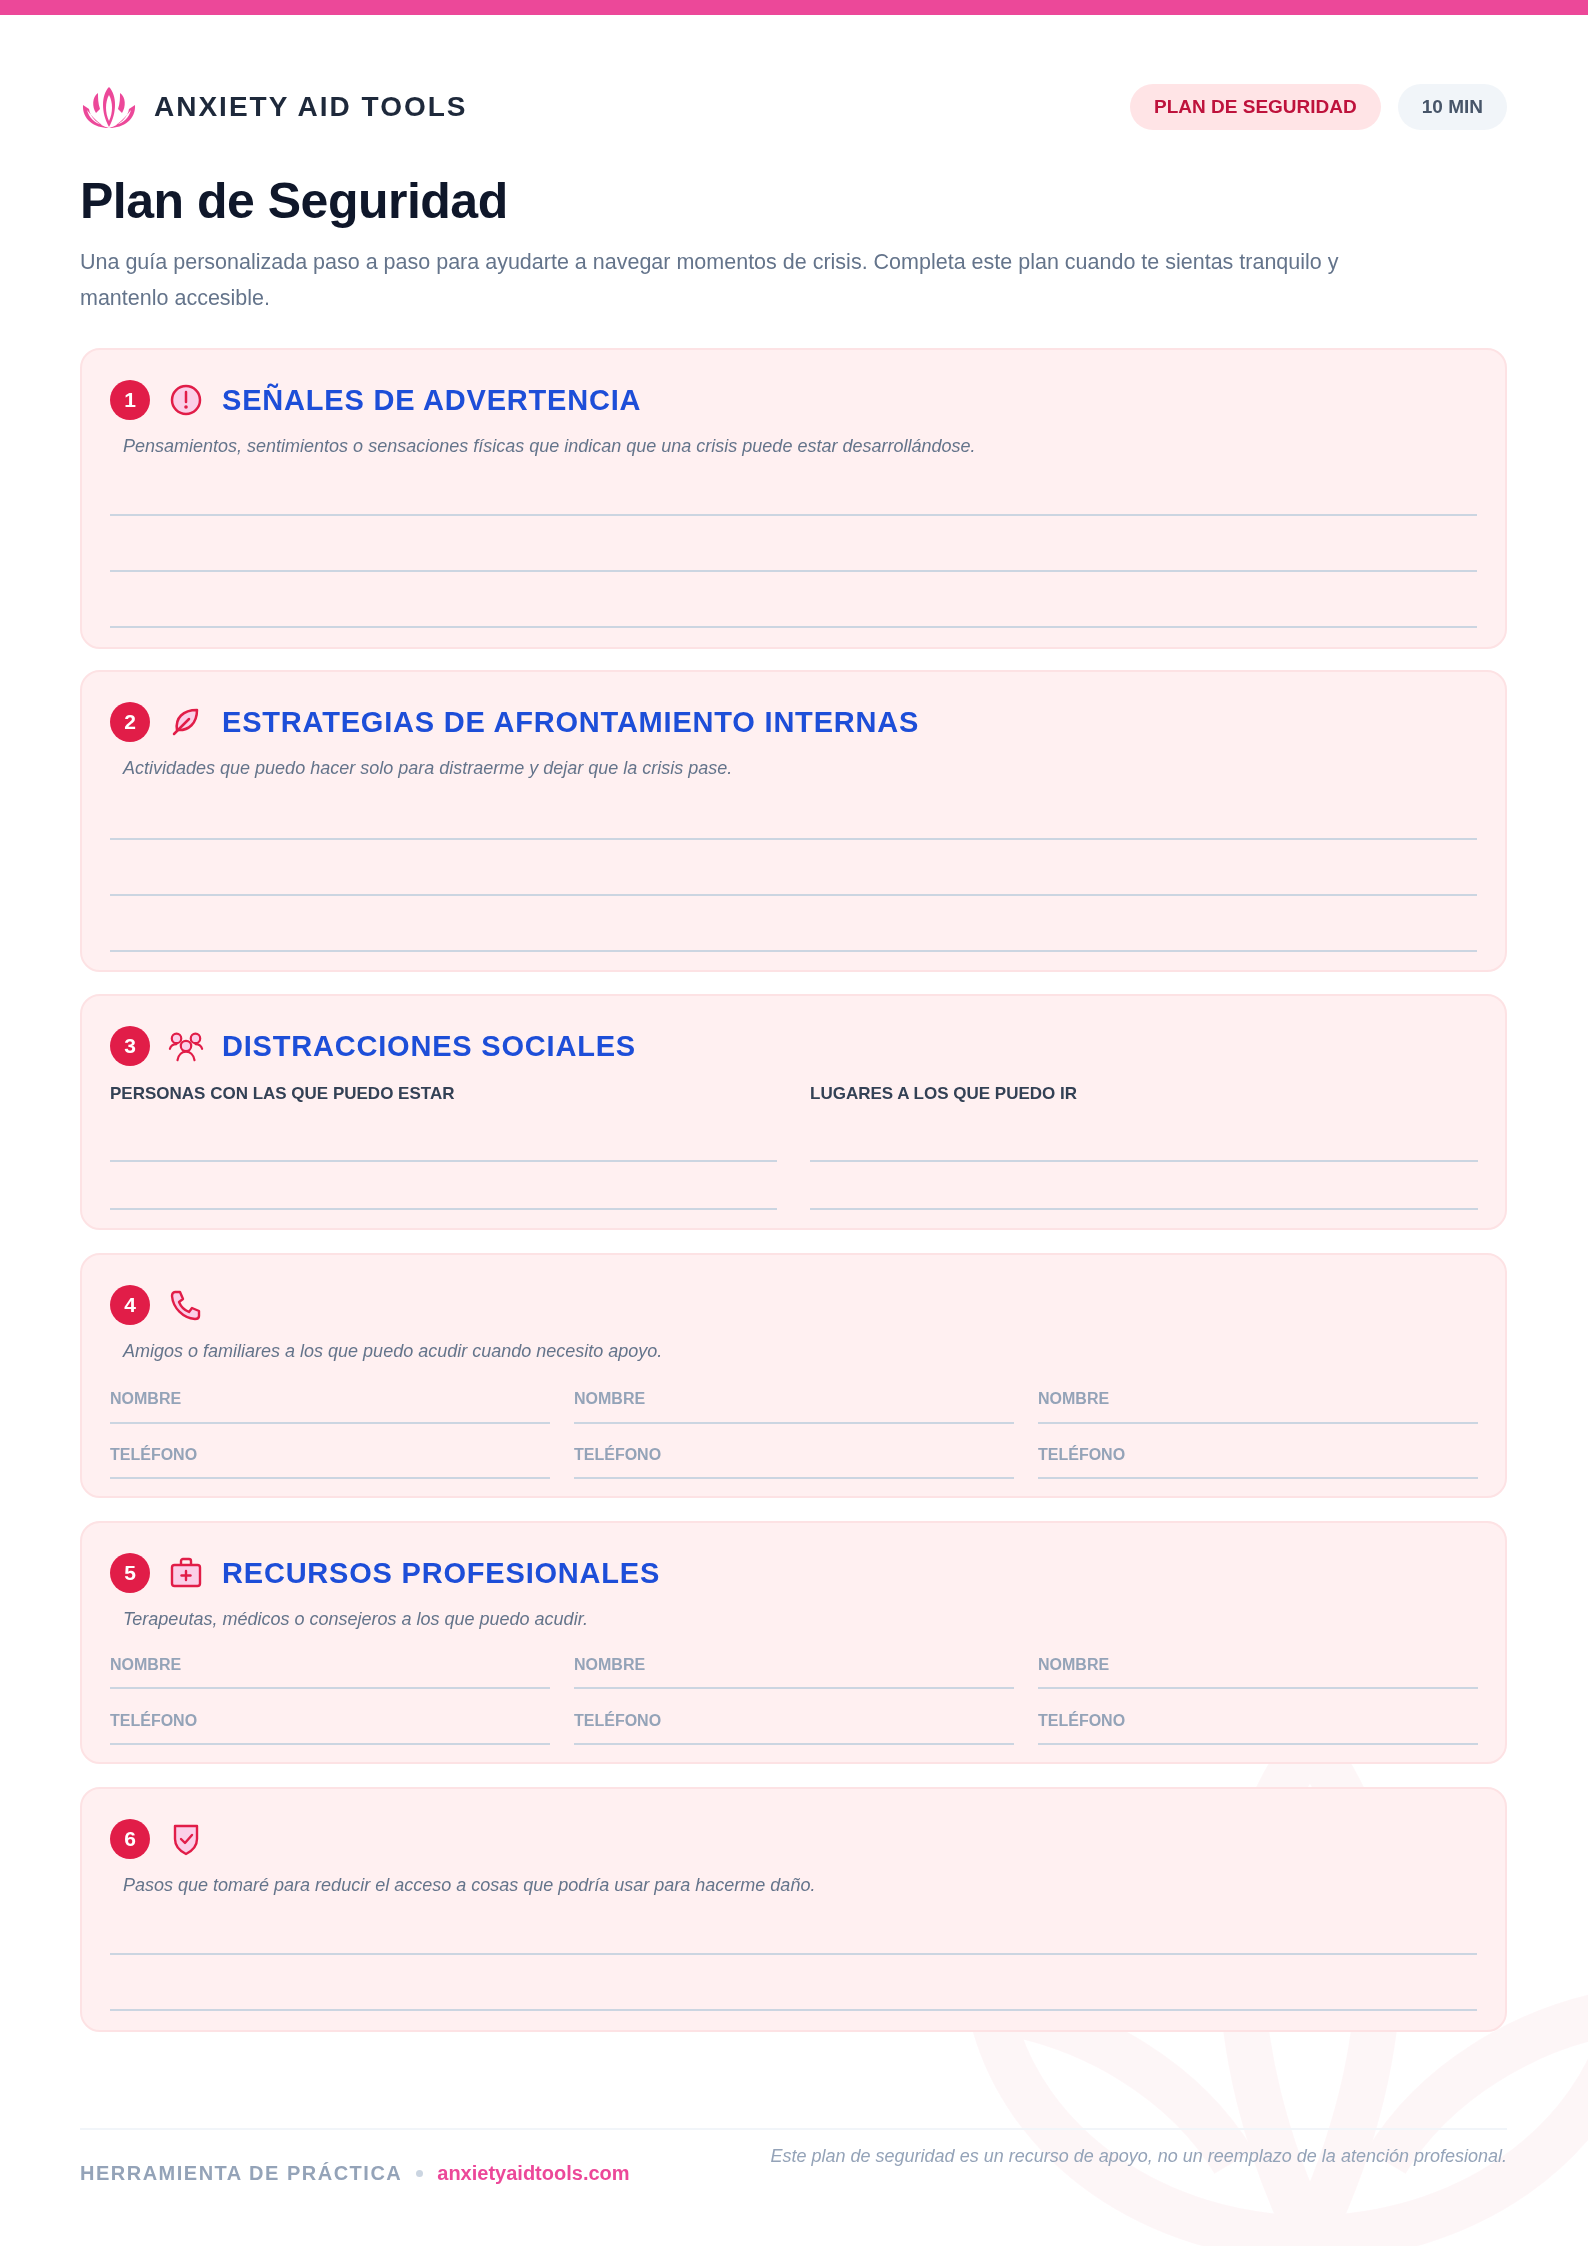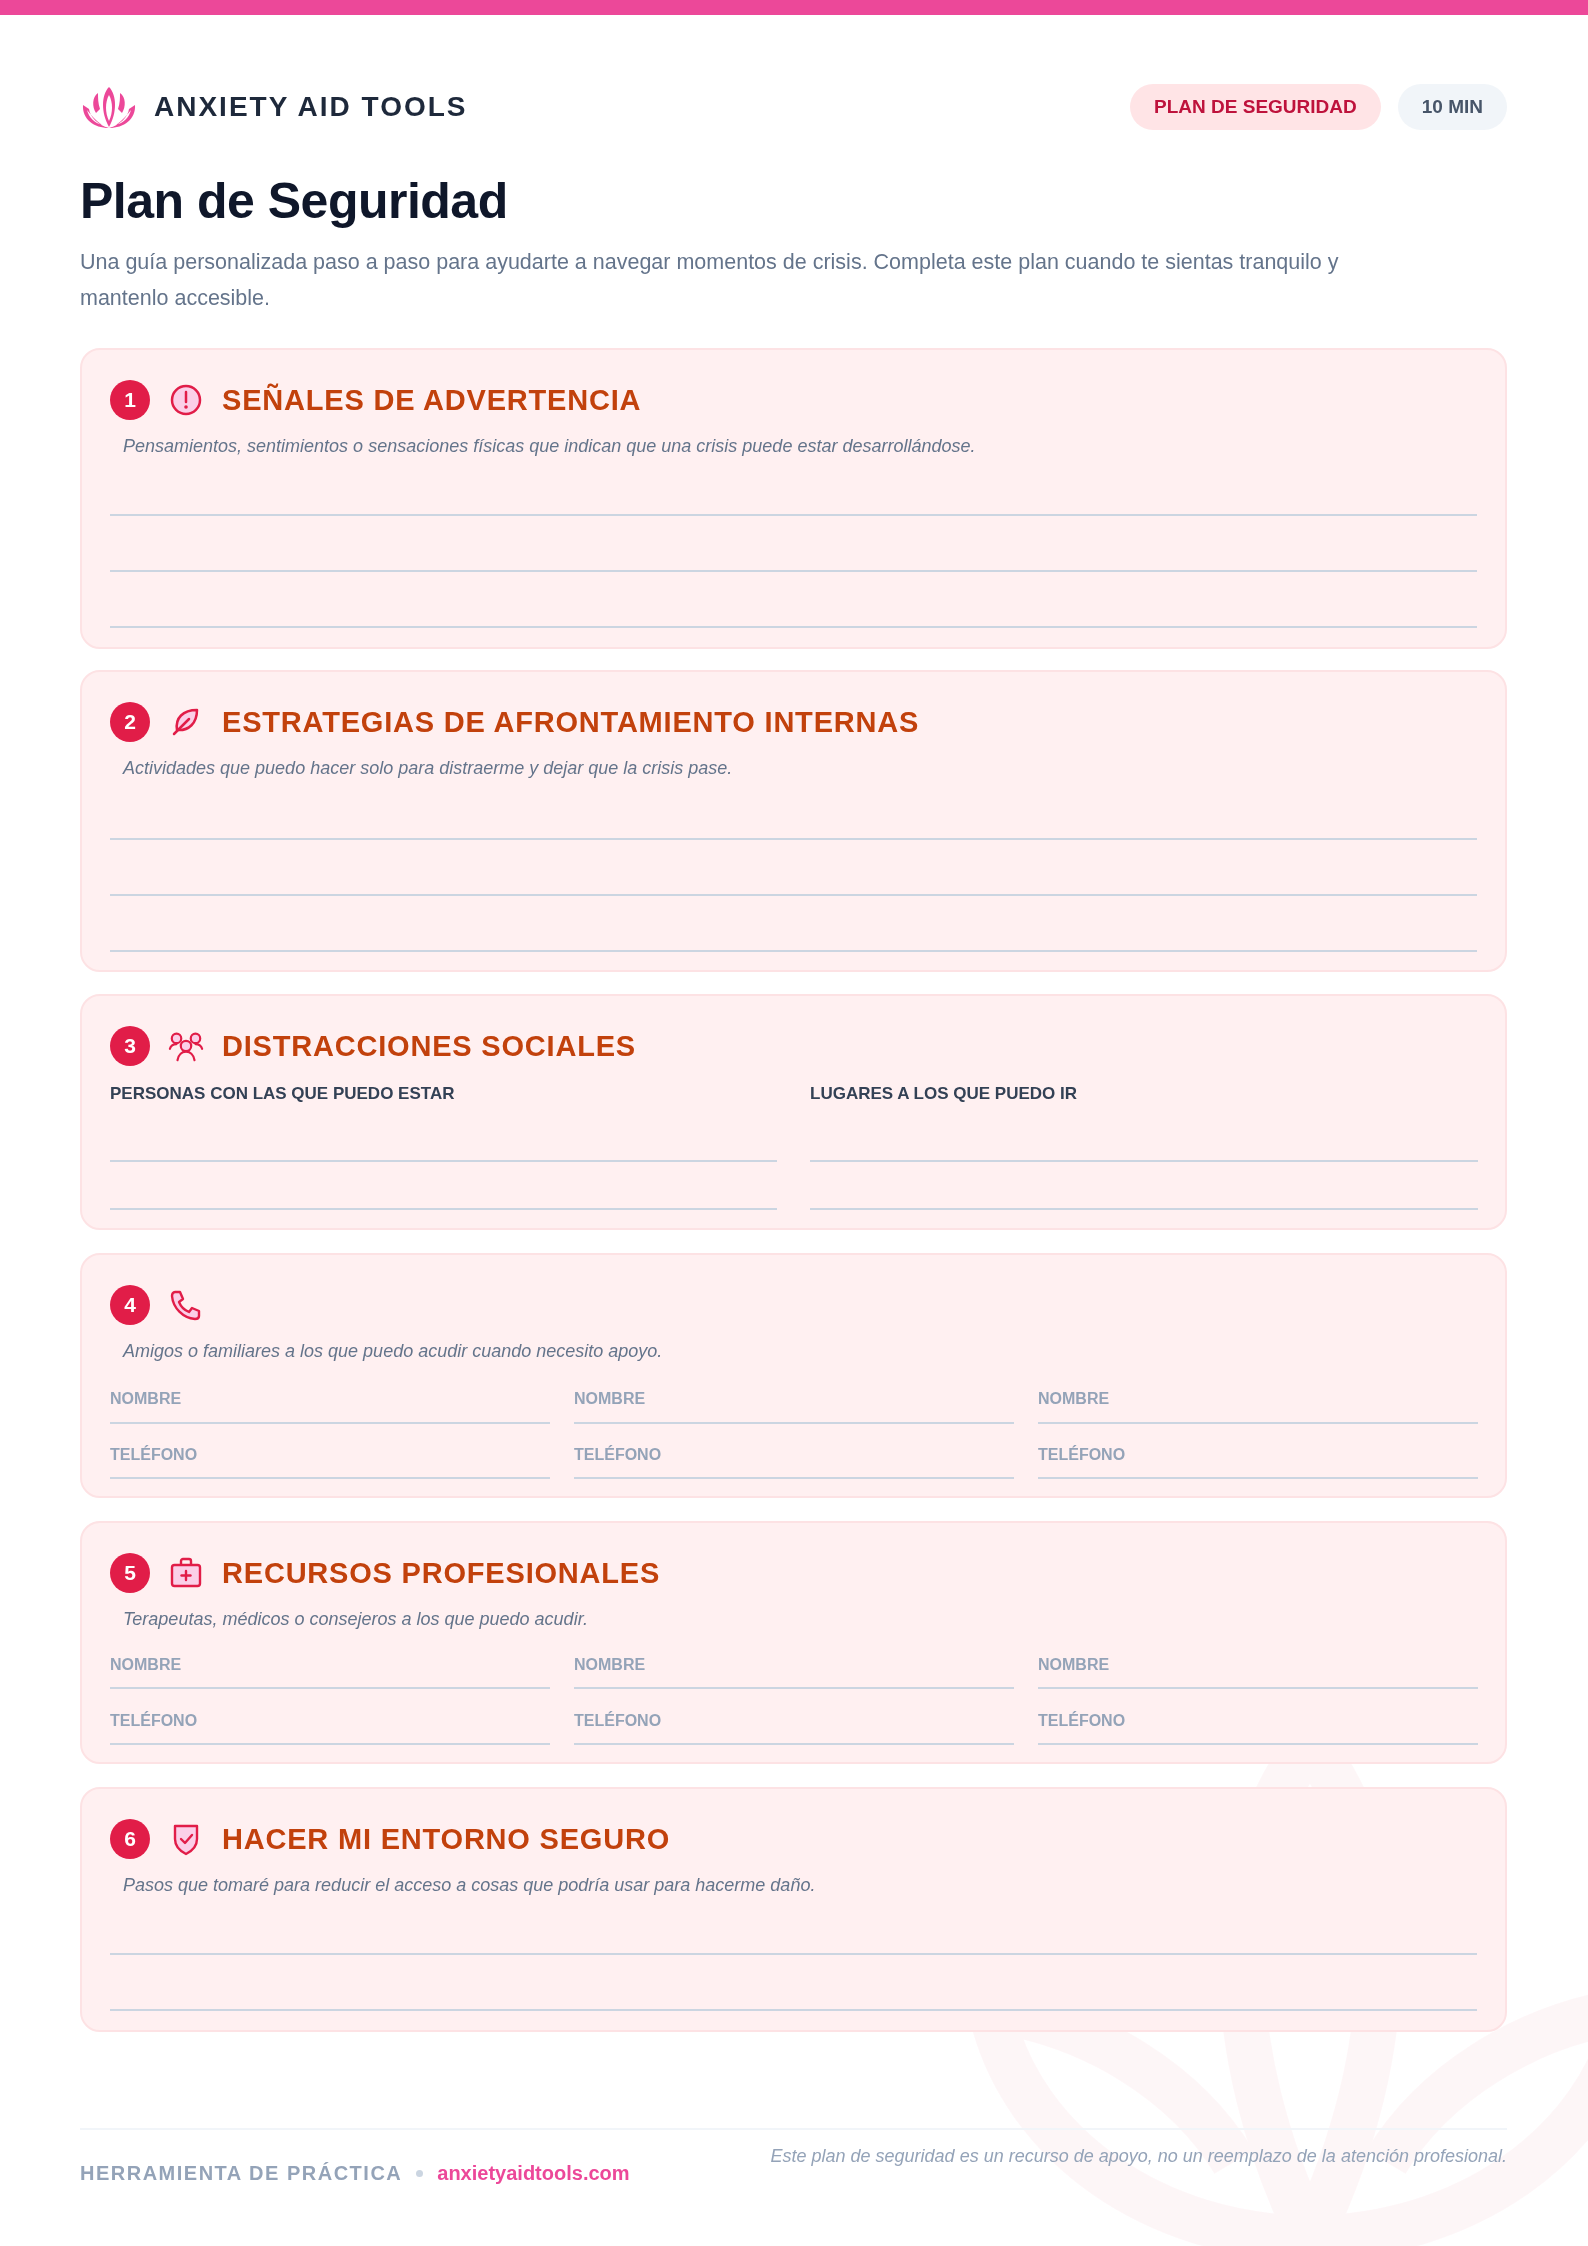--- a/index.html
+++ b/index.html
@@ -19,21 +19,21 @@
   .badge-plan { background: #ffe4e6; color: #be123c; }
   .badge-time { background: #f1f5f9; color: #475569; }
 
   .title { position: absolute; left: 80px; top: 172px; font-size: 50px; font-weight: 700; color: #0f172a; letter-spacing: -0.5px; }
   .subtitle { position: absolute; left: 80px; top: 244px; width: 1320px; font-size: 21.5px; line-height: 36px; color: #64748b; }
 
   .card { position: absolute; left: 80px; width: 1427px; background: #fff0f1; border: 2px solid #fde2e4; border-radius: 20px; }
   .card-head { position: absolute; left: 28px; top: 29px; display: flex; align-items: center; height: 42px; }
   .num { width: 40px; height: 40px; border-radius: 50%; background: #e11d48; color: #fff; font-weight: 700; font-size: 21px; display: flex; align-items: center; justify-content: center; }
   .sec-icon { width: 36px; height: 36px; margin-left: 18px; margin-right: 18px; display: flex; align-items: center; justify-content: center; }
-  .sec-title { font-size: 29px; font-weight: 700; letter-spacing: 0.8px; color: #c2410c; }
+  .sec-title { font-size: 29px; font-weight: 700; letter-spacing: 0.8px; color: #1d4ed8; }
   .desc { position: absolute; left: 28px; font-size: 18px; font-style: italic; color: #64748b; margin-left: 13px; }
   .line { position: absolute; height: 2px; background: #cbd5e1; }
   .col-label { position: absolute; font-size: 17px; font-weight: 700; color: #334155; }
   .field-label { position: absolute; font-size: 16px; font-weight: 700; color: #94a3b8; }
 
   .footer-divider { position: absolute; left: 80px; top: 2128px; width: 1427px; height: 2px; background: #f1f5f9; }
   .footer-left { position: absolute; left: 80px; top: 2162px; display: flex; align-items: center; gap: 14px; font-size: 20px; font-weight: 700; }
   .footer-tag { color: #94a3b8; letter-spacing: 1.5px; }
   .footer-dot { width: 7px; height: 7px; border-radius: 50%; background: #cbd5e1; }
   .footer-link { color: #ec4899; font-weight: 700; letter-spacing: 0; }
@@ -182,21 +182,20 @@
 
 <section class="card" style="top:1787px;height:245px;">
   <div class="card-head">
     <span class="num">6</span>
     <span class="sec-icon">
       <svg width="34" height="34" viewBox="0 0 34 34">
           <path d="M6 4 L28 4 L28 17 C28 24 23 29 17 32 C11 29 6 24 6 17 Z" fill="#fbcfe8" stroke="#e11d48" stroke-width="2.4" stroke-linejoin="round"></path>
           <path d="M12 17 L16 21 L23 13" fill="none" stroke="#e11d48" stroke-width="2.4" stroke-linecap="round" stroke-linejoin="round"></path>
         </svg>
     </span>
-    <h2 class="sec-title">HACER MI ENTORNO SEGURO</h2>
   </div>
   <p class="desc" style="top:86px;">Pasos que tomaré para reducir el acceso a cosas que podría usar para hacerme daño.</p>
   <div class="line" style="left:28px;right:28px;top:164px;"></div>
   <div class="line" style="left:28px;right:28px;top:220px;"></div>
 </section>
 
 <div class="footer-divider"></div>
 <div class="footer-left">
   <span class="footer-tag">HERRAMIENTA DE PRÁCTICA</span>
   <span class="footer-dot"></span>

